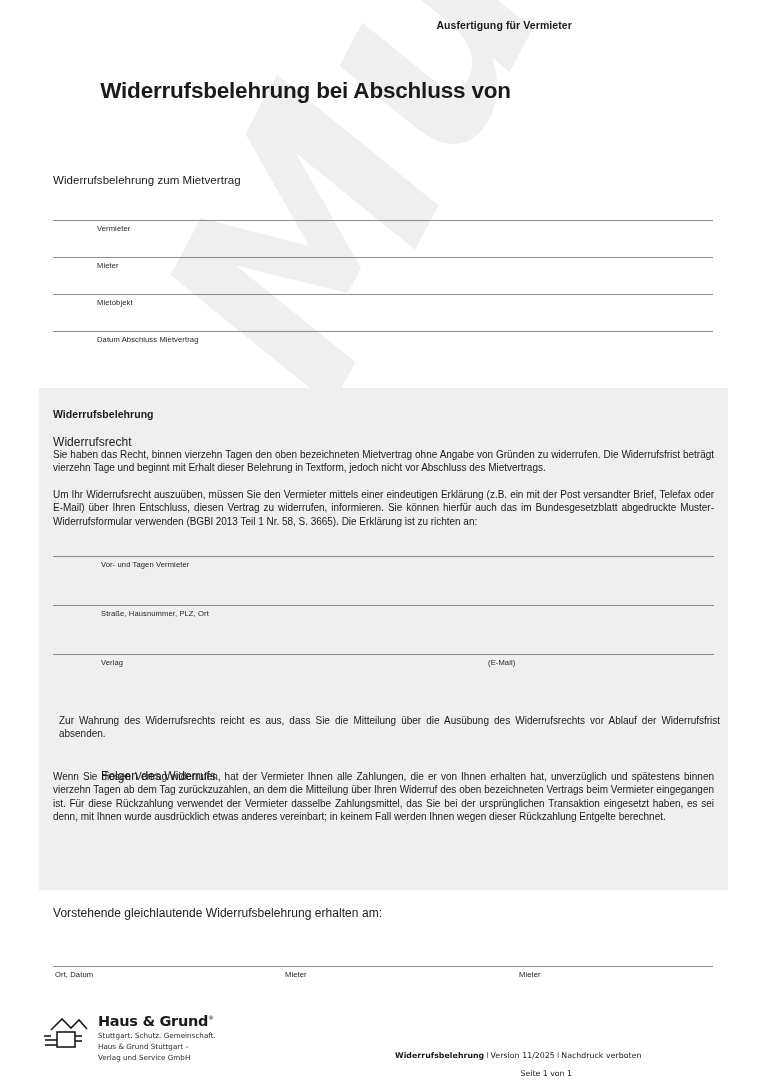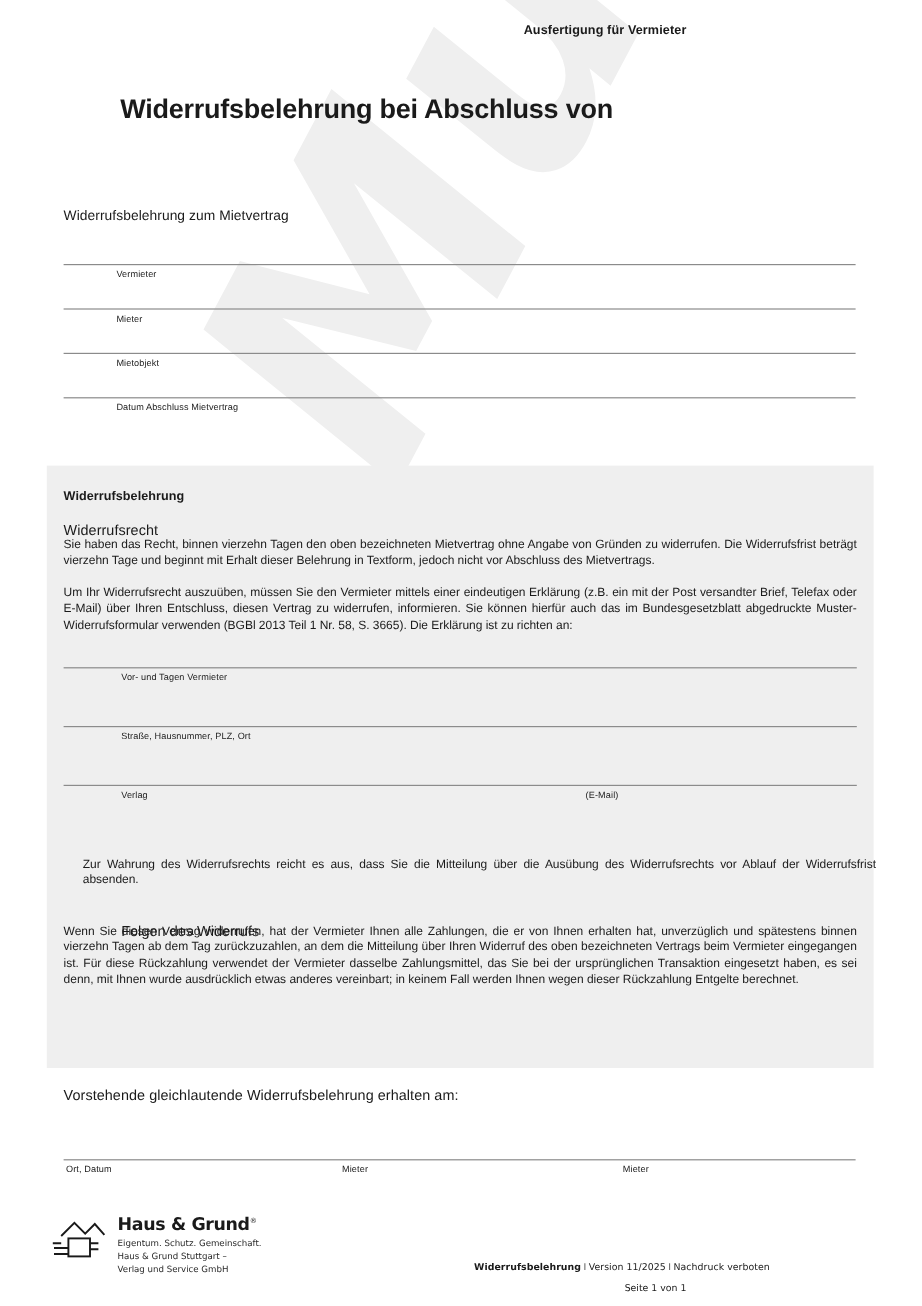--- a/index.html
+++ b/index.html
@@ -137,21 +137,21 @@
   .p-recht2 { position: absolute; left: 14px; top: 100px; width: 661px; }
 
   .inner-fields {
     position: absolute;
     left: 14px;
     top: 168px;
     width: 661px;
   }
   .inner-fields .fieldrow { height: 48px; border-top: 1px solid #8b8b8b; }
 
-  .p-wahrung { position: absolute; left: 30px; top: 326px; width: 661px; }
+  .p-wahrung { position: absolute; left: 20px; top: 326px; width: 661px; }
   .h-folgen  { position: absolute; left: 14px; top: 381px; padding-left: 48px; }
   .p-folgen  { position: absolute; left: 14px; top: 382px; width: 661px; }
 
   
   .confirm-text {
     position: absolute;
     left: 53px;
     top: 906px;
     font-size: 12px;
     letter-spacing: 0.05px;
@@ -316,21 +316,21 @@
           <polyline points="35,22 42,22"></polyline>
           <polyline points="35,27 42,27"></polyline>
           <polyline points="5,26 17,26"></polyline>
           <polyline points="5,31 17,31"></polyline>
           <polyline points="4,22 11,22"></polyline>
         </g>
       </svg>
     </span>
     <span class="brand-text">
       <span class="brand-name"><span>Haus &amp; Grund</span><sup>®</sup></span>
-      <span class="brand-tag" style="display:block;">Eigentum. Schutz. Gemeinschaft.</span>
+      <span class="brand-tag" style="display:block;">Stuttgart. Schutz. Gemeinschaft.</span>
       <span class="brand-tag" style="display:block;">Haus &amp; Grund Stuttgart –</span>
       <span class="brand-tag" style="display:block;">Verlag und Service GmbH</span>
     </span>
   </div>
 
   <div class="footer-meta">
     <span class="fm-bold">Widerrufsbelehrung</span><span class="fm-sep">I</span><span>Version 11/2025</span><span class="fm-sep">I</span><span>Nachdruck verboten</span>
   </div>
   <div class="footer-page">Seite 1 von 1</div>
 

